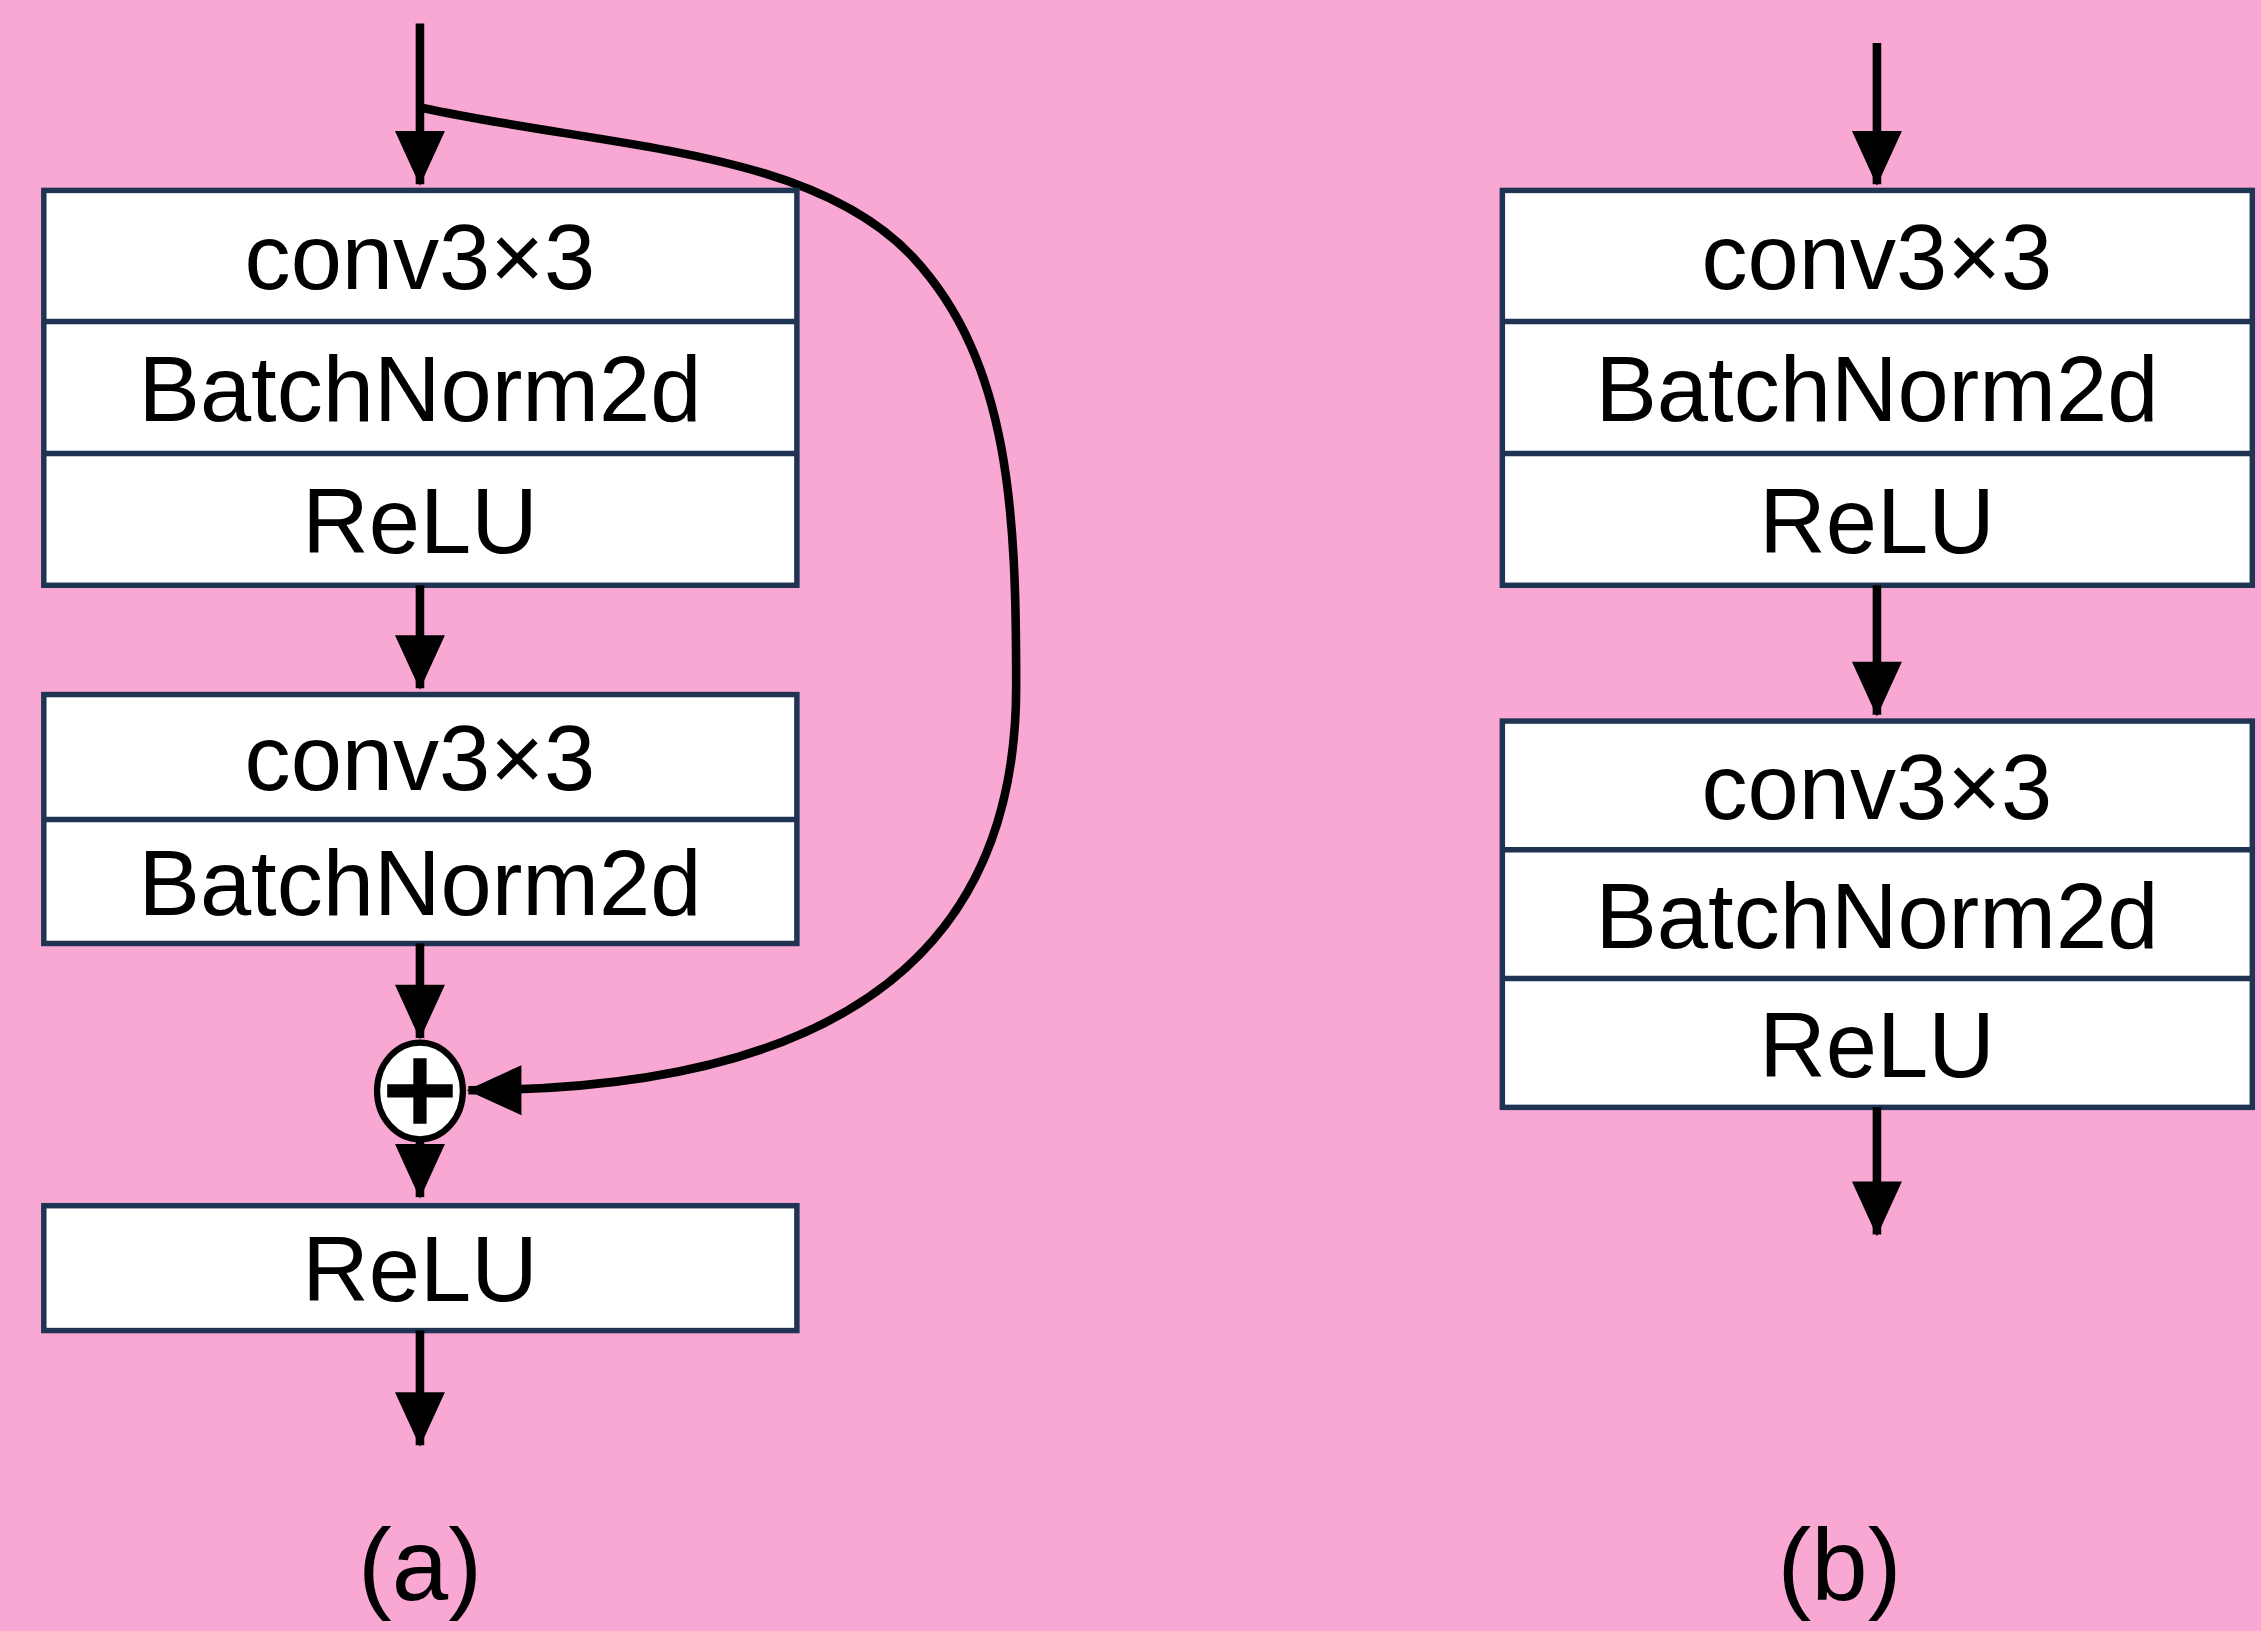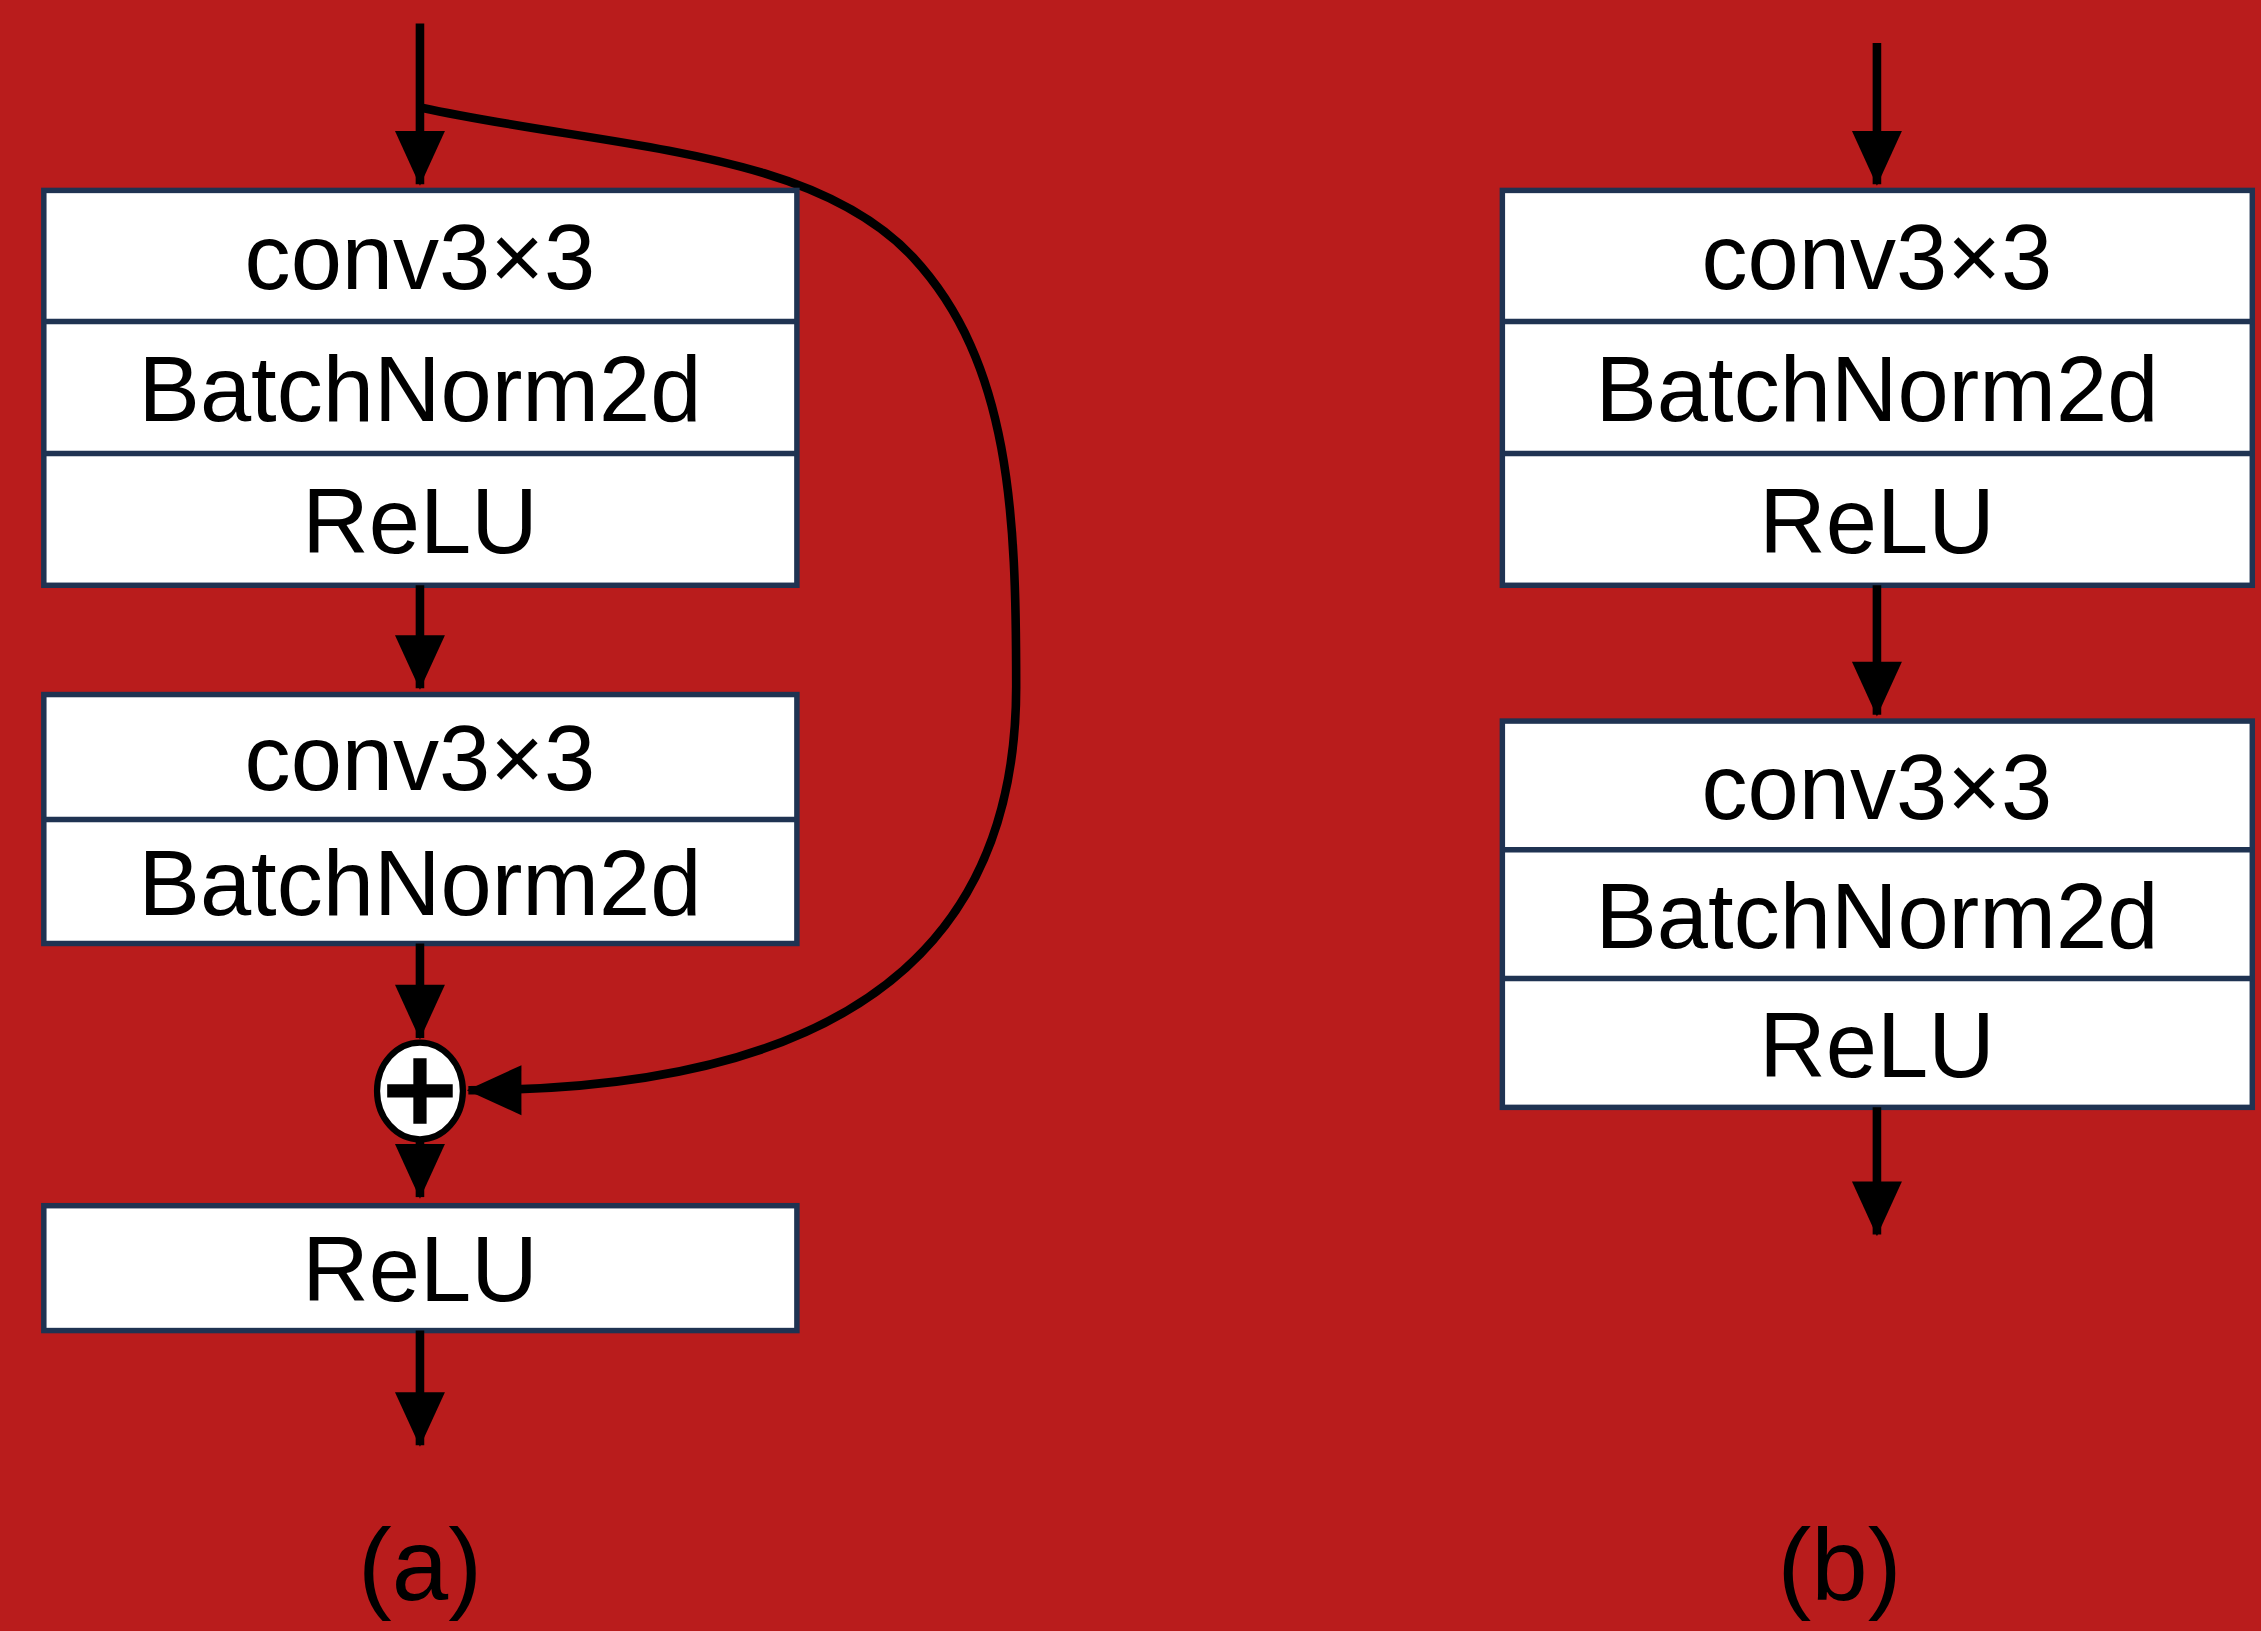--- a/index.html
+++ b/index.html
@@ -4,21 +4,21 @@
 <style>
   html, body {
     margin: 0;
     padding: 0;
     background: #ffffff;
   }
   .stage {
     position: relative;
     width: 2261px;
     height: 1631px;
-    background: #b91c1c;
+    background: #f9a8d4;
     overflow: hidden;
   }
   svg { display: block; }
   text {
     font-family: "Liberation Sans", sans-serif;
     fill: #000000;
   }
   .row-label { font-size: 118px; }
   .caption   { font-size: 130px; }
   .flow-line {

